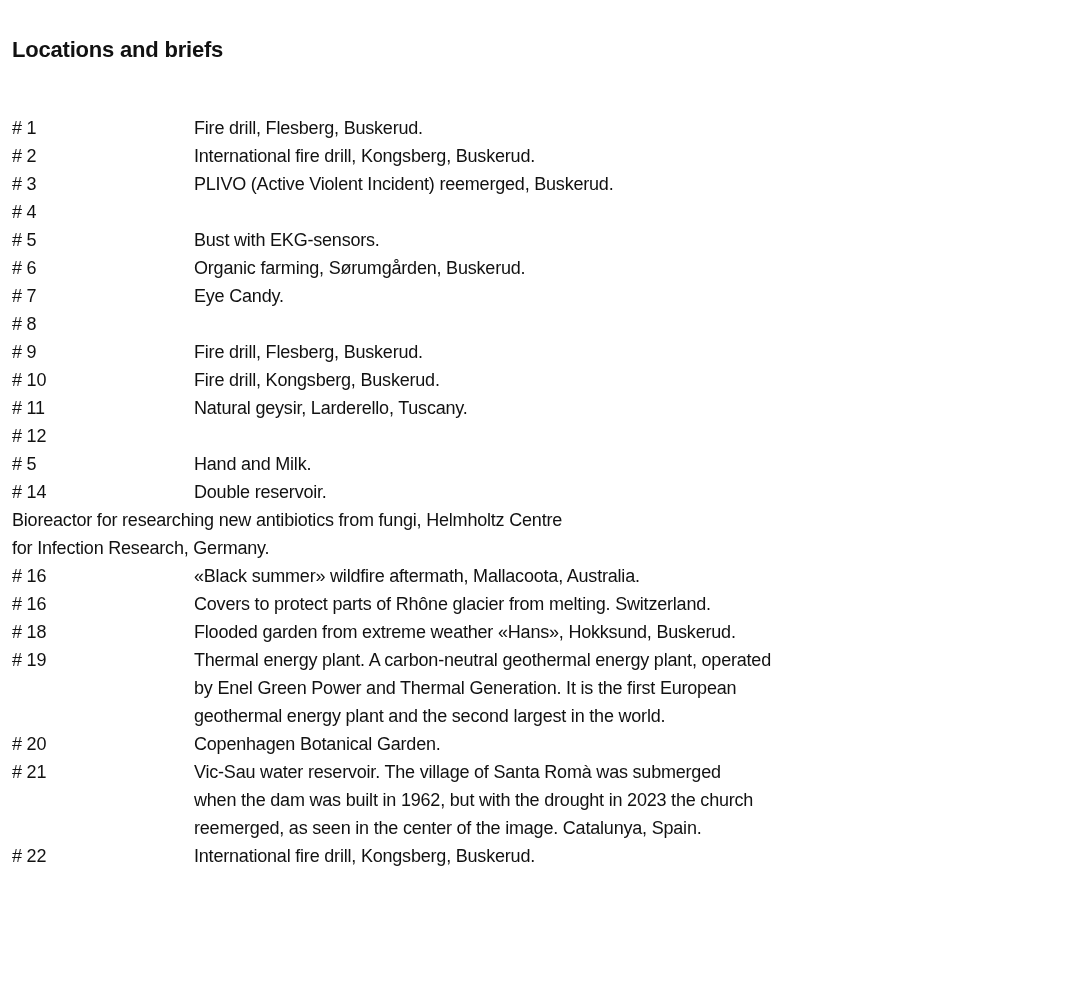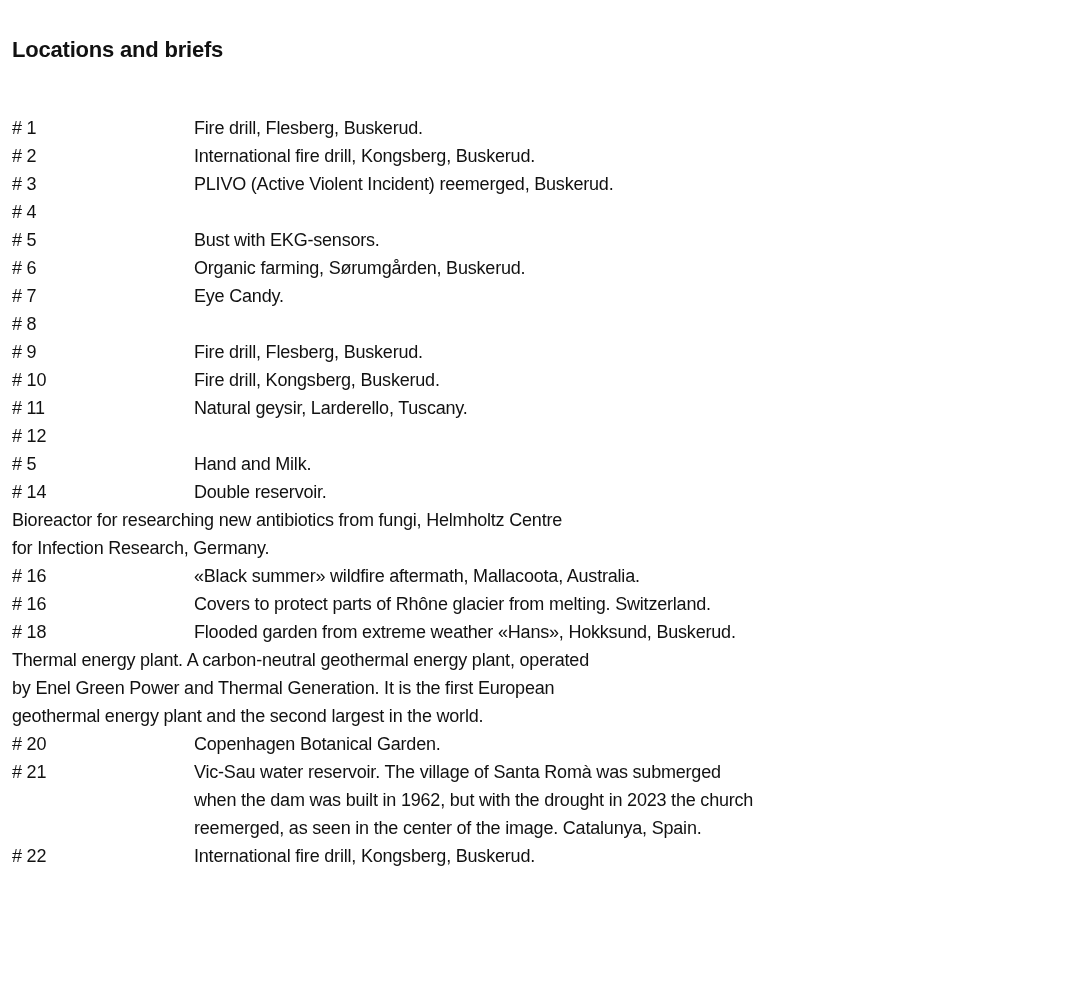--- a/index.html
+++ b/index.html
@@ -118,20 +118,21 @@
     </div>
     <div class="row">
       <div class="num"># 16</div>
       <div class="brief">Covers to protect parts of Rhône glacier from melting. Switzerland.</div>
     </div>
     <div class="row">
       <div class="num"># 18</div>
       <div class="brief">Flooded garden from extreme weather «Hans», Hokksund, Buskerud.</div>
     </div>
     <div class="row">
+      <div class="num"># 19</div>
       <div class="brief">Thermal energy plant. A carbon-neutral geothermal energy plant, operated
 by Enel Green Power and Thermal Generation. It is the first European
 geothermal energy plant and the second largest in the world.</div>
     </div>
     <div class="row">
       <div class="num"># 20</div>
       <div class="brief">Copenhagen Botanical Garden.</div>
     </div>
     <div class="row">
       <div class="num"># 21</div>

